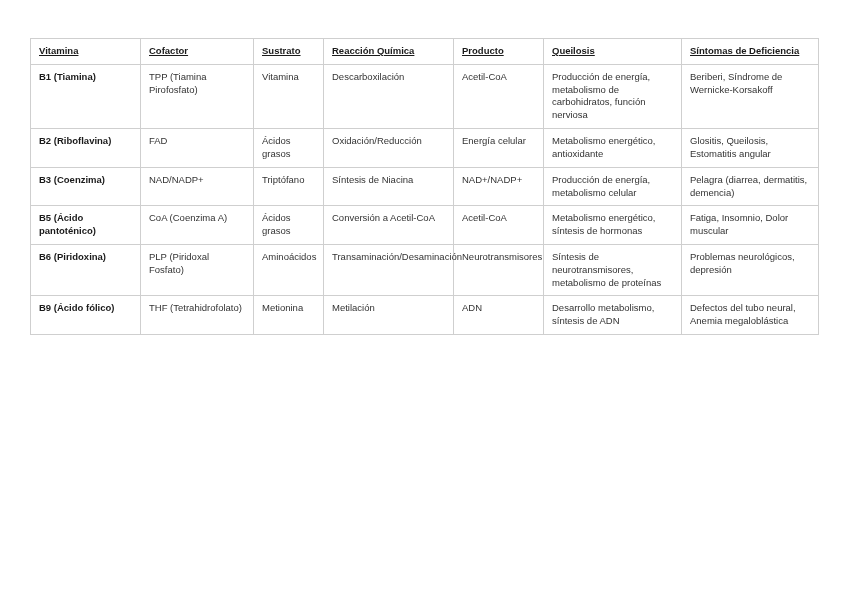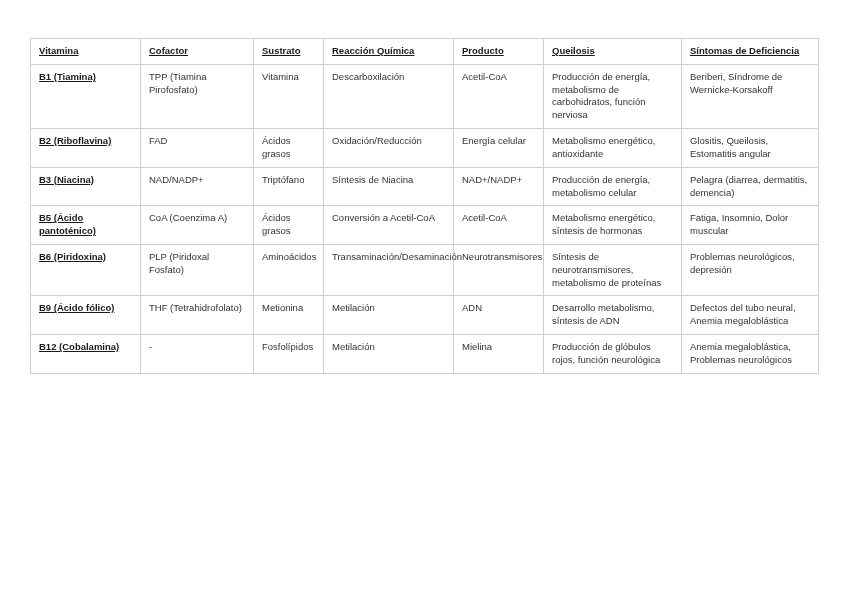--- a/index.html
+++ b/index.html
@@ -40,21 +40,20 @@
   }
   table.vitamins th {
     font-weight: bold;
     color: #1a1a1a;
     background: #ffffff;
     text-decoration: underline;
   }
   table.vitamins td.col-vitamin {
     font-weight: bold;
     color: #1a1a1a;
-    text-decoration: underline;
   }
   col.c-vitamina  { width: 110px; }
   col.c-cofactor  { width: 113px; }
   col.c-sustrato  { width: 70px;  }
   col.c-reaccion  { width: 130px; }
   col.c-producto  { width: 90px;  }
   col.c-funciones { width: 138px; }
   col.c-sintomas  { width: 137px; }
 </style>
 </head>
@@ -96,21 +95,21 @@
         <tr>
           <td class="col-vitamin">B2 (Riboflavina)</td>
           <td>FAD</td>
           <td>Ácidos grasos</td>
           <td>Oxidación/Reducción</td>
           <td>Energía celular</td>
           <td>Metabolismo energético, antioxidante</td>
           <td>Glositis, Queilosis, Estomatitis angular</td>
         </tr>
         <tr>
-          <td class="col-vitamin">B3 (Niacina)</td>
+          <td class="col-vitamin">B3 (Coenzima)</td>
           <td>NAD/NADP+</td>
           <td>Triptófano</td>
           <td>Síntesis de Niacina</td>
           <td>NAD+/NADP+</td>
           <td>Producción de energía, metabolismo celular</td>
           <td>Pelagra (diarrea, dermatitis, demencia)</td>
         </tr>
         <tr>
           <td class="col-vitamin">B5 (Ácido pantoténico)</td>
           <td>CoA (Coenzima A)</td>
@@ -131,25 +130,16 @@
         </tr>
         <tr>
           <td class="col-vitamin">B9 (Ácido fólico)</td>
           <td>THF (Tetrahidrofolato)</td>
           <td>Metionina</td>
           <td>Metilación</td>
           <td>ADN</td>
           <td>Desarrollo metabolismo, síntesis de ADN</td>
           <td>Defectos del tubo neural, Anemia megaloblástica</td>
         </tr>
-        <tr>
-          <td class="col-vitamin">B12 (Cobalamina)</td>
-          <td>-</td>
-          <td>Fosfolípidos</td>
-          <td>Metilación</td>
-          <td>Mielina</td>
-          <td>Producción de glóbulos rojos, función neurológica</td>
-          <td>Anemia megaloblástica, Problemas neurológicos</td>
-        </tr>
       </tbody>
     </table>
   </div>
 </div>
 
 </body></html>

